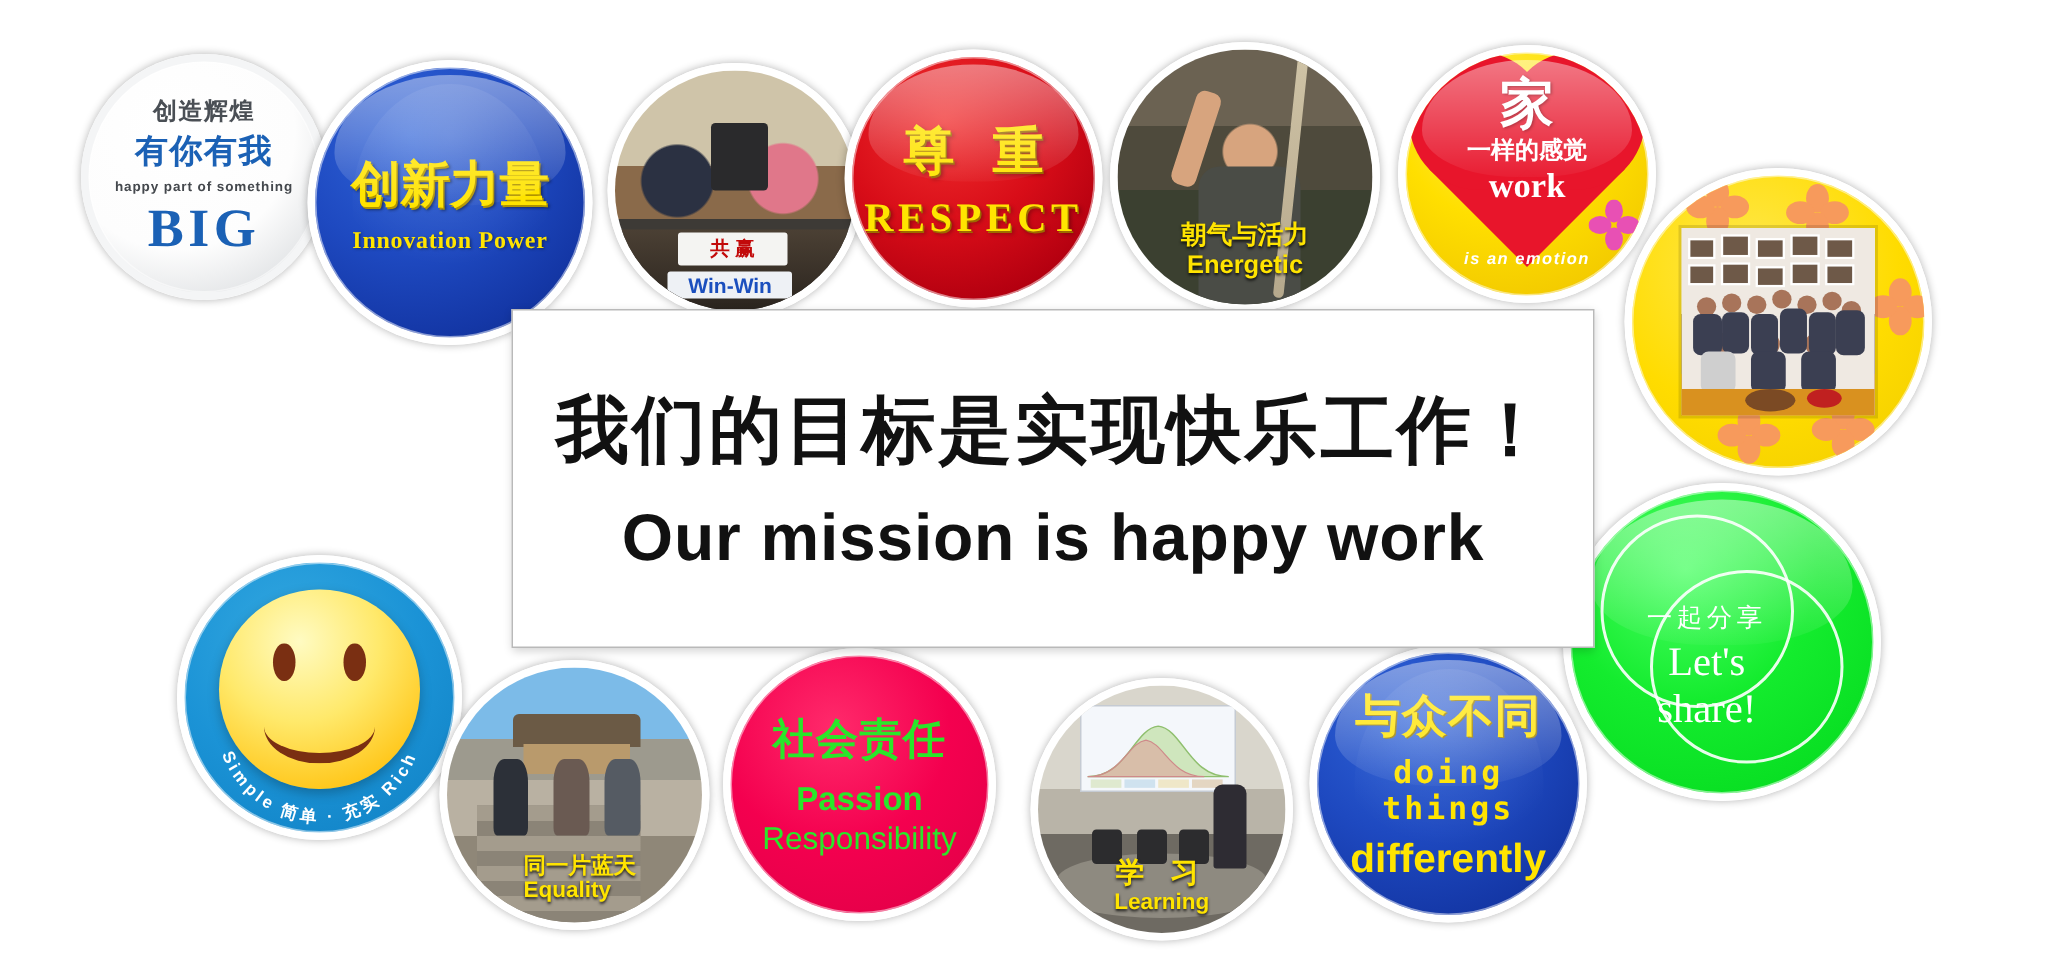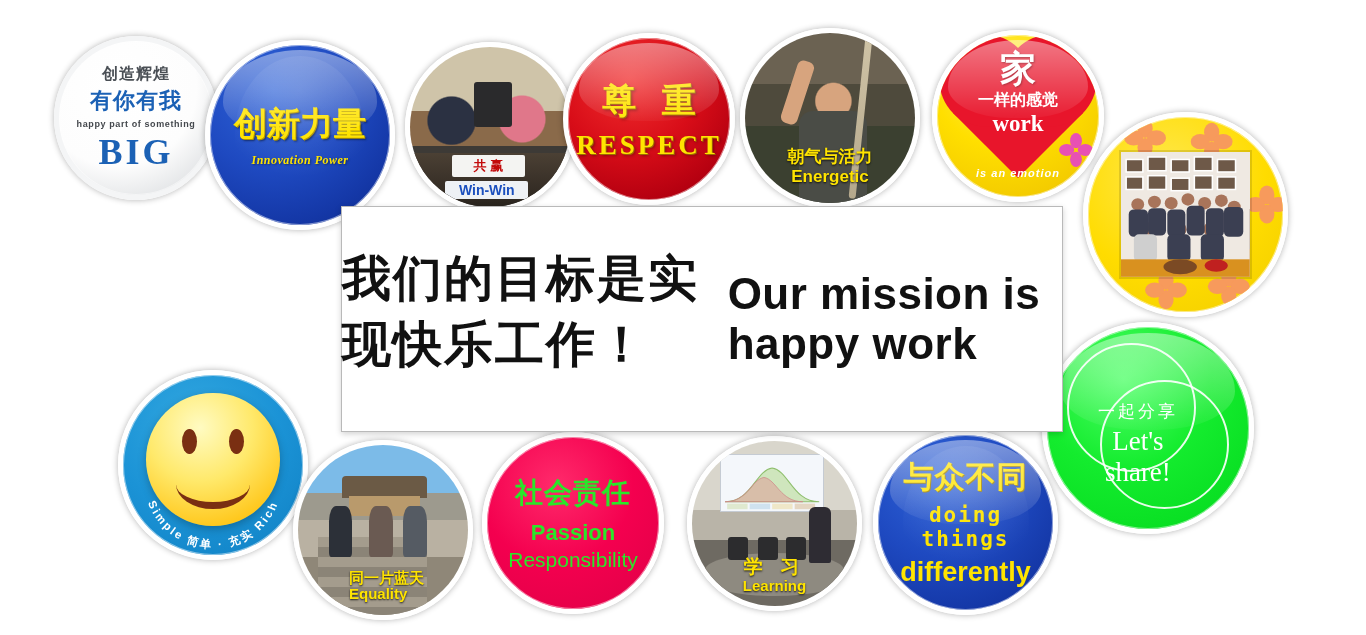--- a/index.html
+++ b/index.html
@@ -74,21 +74,21 @@
 
   
   #b-innov{left:205px;top:40px;width:190px;height:190px;
     background:radial-gradient(circle at 35% 25%,#2f63d8 0%,#1e49c0 45%,#1437a6 75%,#0d2a86 100%);
   }
   #b-innov .yy{position:absolute;left:14%;top:6%;width:72%;height:88%;
     background:radial-gradient(circle at 50% 22%,rgba(255,255,255,.13),rgba(255,255,255,0) 62%);
     border-radius:50%;}
   #b-innov .l1{font-size:33px;color:#ffe400;font-weight:700;letter-spacing:0px;
     text-shadow:1px 1px 0 #b09400,2px 2px 2px rgba(0,0,0,.45);}
-  #b-innov .l2{font-size:12px;color:#ffe400;font-weight:700;font-style:italic;
+  #b-innov .l2{font-size:16px;color:#ffe400;font-weight:700;
     font-family:"Liberation Serif","DejaVu Serif",serif;margin-top:6px;letter-spacing:.5px;
     text-shadow:1px 1px 2px rgba(0,0,0,.4);}
 
   
   #b-win{left:405px;top:42px;width:170px;height:170px;}
   #b-win .photo{
     background:
       radial-gradient(circle at 26% 46%,#2b3142 0 16%,rgba(43,49,66,0) 17%),
       radial-gradient(circle at 70% 45%,#e0778a 0 16%,rgba(224,119,138,0) 17%),
       linear-gradient(to bottom,#cfc4a9 0 40%,#8a6a4a 40% 62%,#3d3a36 62% 100%);
@@ -199,21 +199,21 @@
 
   
   #b-social{left:482px;top:432px;width:182px;height:182px;
     background:radial-gradient(circle at 40% 28%,#ff2a6b 0%,#f4004f 48%,#de0046 100%);
   }
   #b-social .l1{font-size:28px;color:#2ae62a;font-weight:700;letter-spacing:1px;}
   #b-social .l2{font-size:22px;color:#2ae62a;font-weight:700;margin-top:8px;}
   #b-social .l3{font-size:21px;color:#2ae62a;font-weight:400;margin-top:2px;}
 
   
-  #b-learn{left:687px;top:436px;width:175px;height:175px;}
+  #b-learn{left:687px;top:452px;width:175px;height:175px;}
   #b-learn .photo{
     background:linear-gradient(to bottom,#d9d6cc 0 42%,#b9b4a8 42% 60%,#6e6a62 60% 100%);
   }
   #b-learn .screen{position:absolute;left:17%;top:8%;width:62%;height:34%;background:#f4f7fb;border:1px solid #c5cbd3;}
   #b-learn .table{position:absolute;left:8%;bottom:6%;width:84%;height:26%;background:#8e8a80;border-radius:50%/40%;}
   #b-learn .chair{position:absolute;bottom:28%;width:12%;height:14%;background:#2c2c2e;border-radius:3px;}
   #b-learn .cap{bottom:7%;}
   #b-learn .cap .zh{font-size:19px;color:#ffe400;letter-spacing:6px;}
   #b-learn .cap .en{font-size:15px;color:#ffe400;}
 
@@ -243,21 +243,21 @@
   #b-share .s3{font-size:27px;color:#ffffff;font-family:"Liberation Serif","DejaVu Serif",serif;}
 
   
   #mission{
     position:absolute;
     left:341px;top:206px;width:720px;height:224px;
     background:#ffffff;
     border:1px solid #b9b9b9;
     box-shadow:0 2px 6px rgba(0,0,0,.18);
     z-index:50;
-    display:flex;flex-direction:row;align-items:center;justify-content:center;
+    display:flex;flex-direction:column;align-items:center;justify-content:center;
   }
   #mission .zh{
     font-size:49px;font-weight:700;color:#111111;letter-spacing:2px;
     font-family:"DejaVu Sans","Liberation Sans",sans-serif;
     margin-bottom:14px;
   }
   #mission .en{
     font-size:44px;font-weight:700;color:#111111;letter-spacing:.5px;
     font-family:"Liberation Sans","DejaVu Sans",sans-serif;
   }

